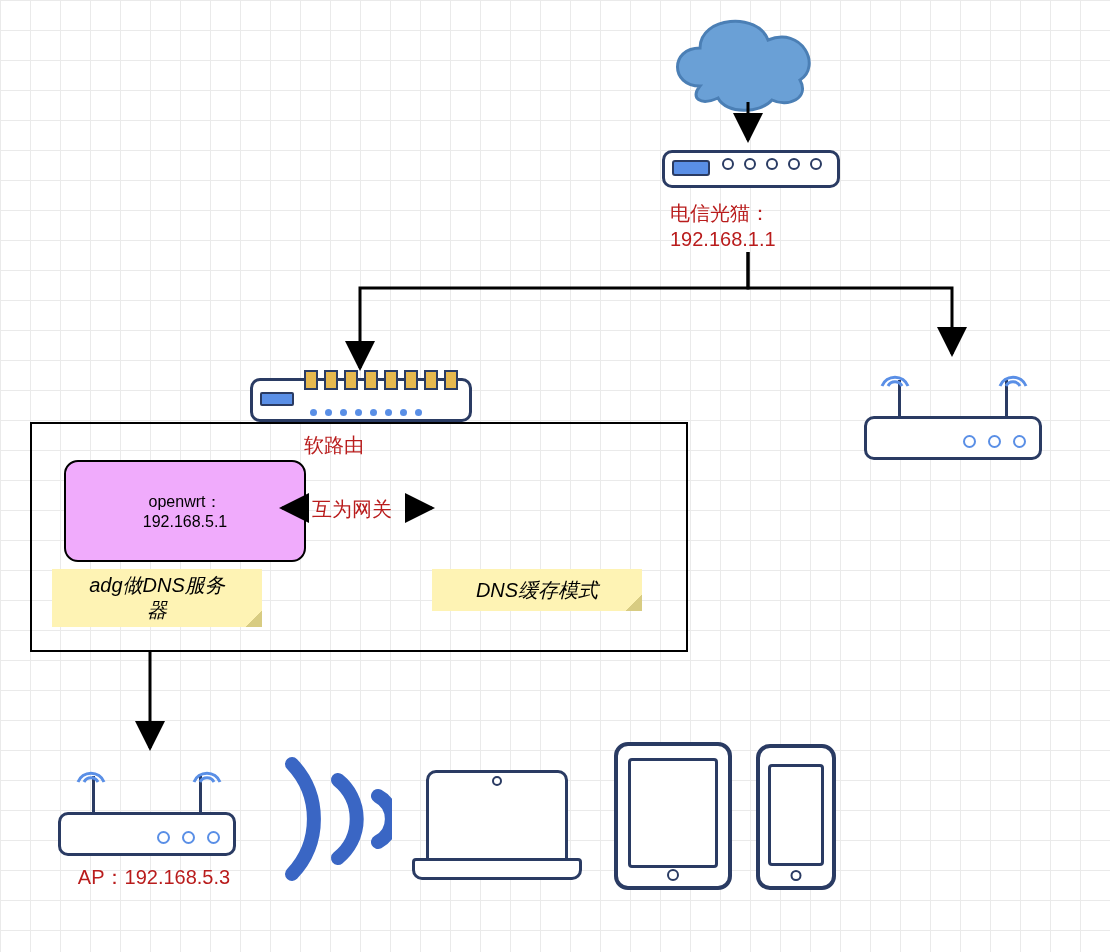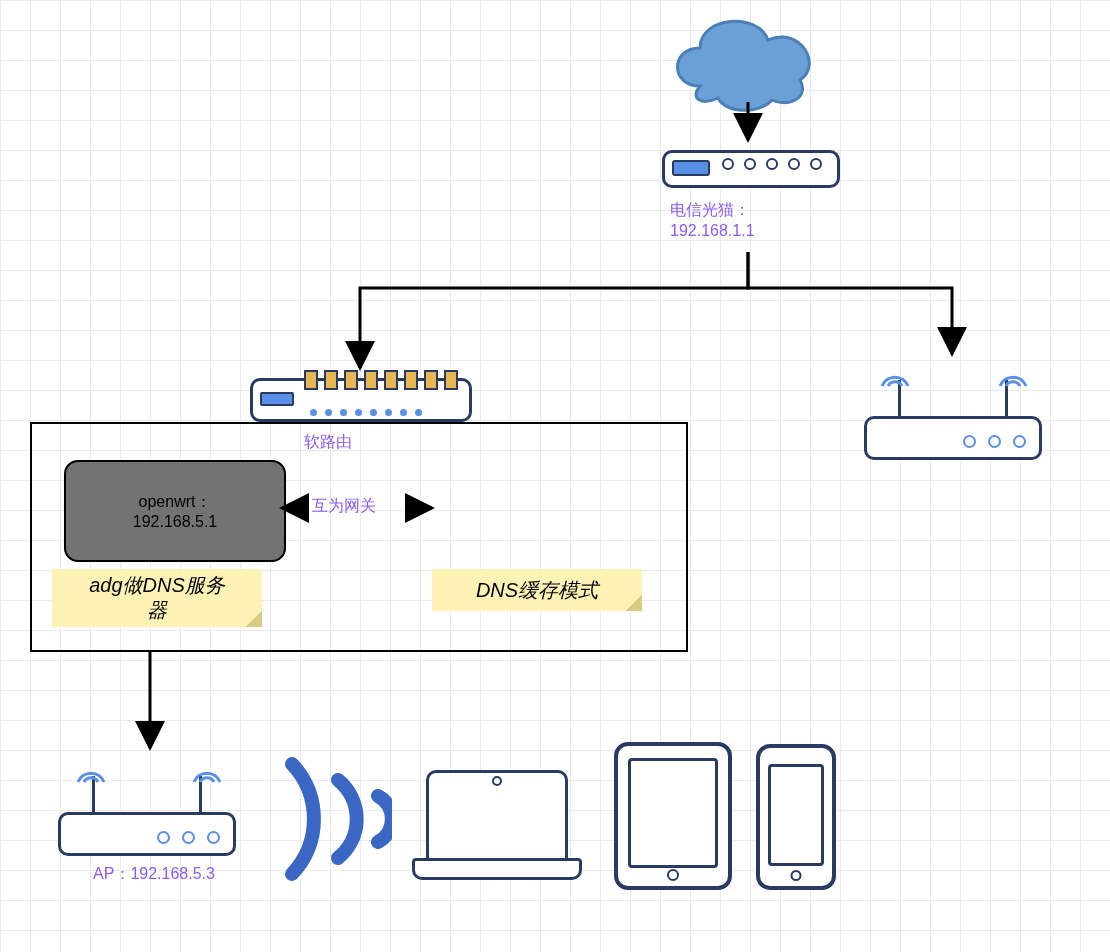--- a/index.html
+++ b/index.html
@@ -1,21 +1,21 @@
 <!DOCTYPE html>
 <html><head>
 <meta charset="utf-8">
 <style>
 html,body{margin:0;padding:0;background:#fff;font-family:-apple-system,Arial,sans-serif;}
 .canvas{position:relative;width:1110px;height:952px;}
 .grid{position:absolute;inset:0;
   background-image:linear-gradient(#eaeaea 1px,transparent 1px),linear-gradient(90deg,#eaeaea 1px,transparent 1px);
   background-size:30px 30px;background-position:0 0;}
-.label{position:absolute;color:#8b5cf6;font-size:16px;line-height:1.3;text-align:center;}
-.box{position:absolute;border:2px solid #000;border-radius:14px;background:#737373;display:flex;align-items:center;justify-content:center;text-align:center;padding:6px 10px;}
+.label{position:absolute;color:#b91c1c;font-size:20px;line-height:1.3;text-align:center;}
+.box{position:absolute;border:2px solid #000;border-radius:14px;background:#f0abfc;display:flex;align-items:center;justify-content:center;text-align:center;padding:6px 20px;}
 .sticky{position:absolute;background:#fef3b4;font-size:20px;display:flex;align-items:center;justify-content:center;text-align:center;line-height:1.25;font-style:italic;}
 .sticky::after{content:"";position:absolute;right:0;bottom:0;width:16px;height:16px;background:linear-gradient(135deg,#fef3b4 49%,#d8cc82 50%);}
 .container{position:absolute;border:2px solid #000;background:transparent;}
 svg.overlay{position:absolute;left:0;top:0;}
 
 
 .modem{position:absolute;width:190px;height:56px;}
 .modem .body{position:absolute;left:6px;right:6px;top:10px;bottom:8px;border:3px solid #2a3b63;border-radius:10px;background:#fff;}
 .modem .led{position:absolute;top:18px;right:24px;display:flex;gap:10px;}
 .modem .led span{width:8px;height:8px;border:2px solid #2a3b63;border-radius:50%;}

